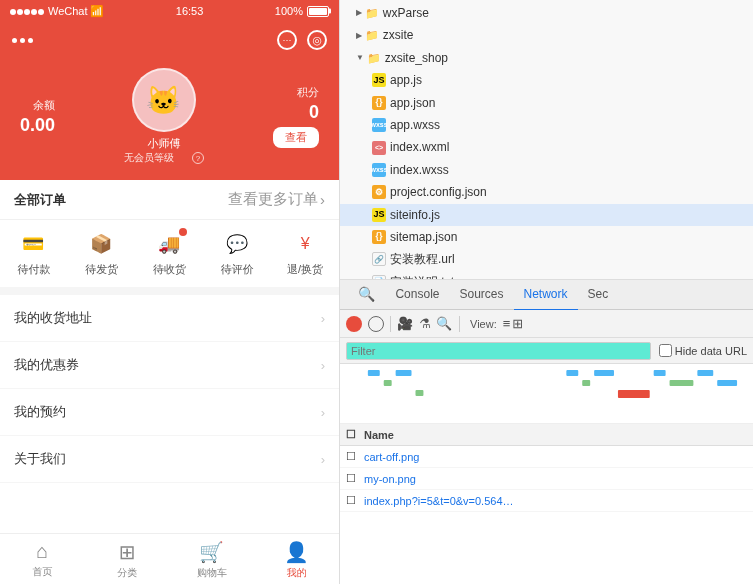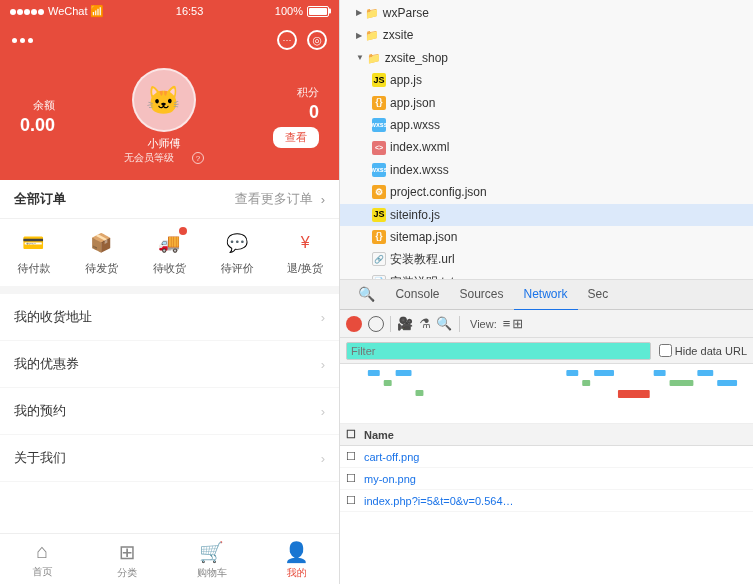--- a/index.html
+++ b/index.html
@@ -107,21 +107,21 @@
       border-bottom: 8px solid #f5f5f5;
     }
     .order-header {
       display: flex;
       justify-content: space-between;
       align-items: center;
       padding: 10px 14px;
       border-bottom: 1px solid #f0f0f0;
     }
     .order-title { font-size: 13px; font-weight: bold; color: #333; }
-    .order-more { font-size: 13px; color: #999; display: flex; align-items: center; gap: 8px; }
+    .order-more { font-size: 15px; color: #999; display: flex; align-items: center; gap: 2px; }
     .order-icons {
       display: flex;
       justify-content: space-around;
       padding: 10px 0;
     }
     .order-icon-item {
       display: flex; flex-direction: column; align-items: center; gap: 4px; flex: 1;
     }
     .order-icon-box {
       width: 32px; height: 28px; display: flex; align-items: center; justify-content: center;

